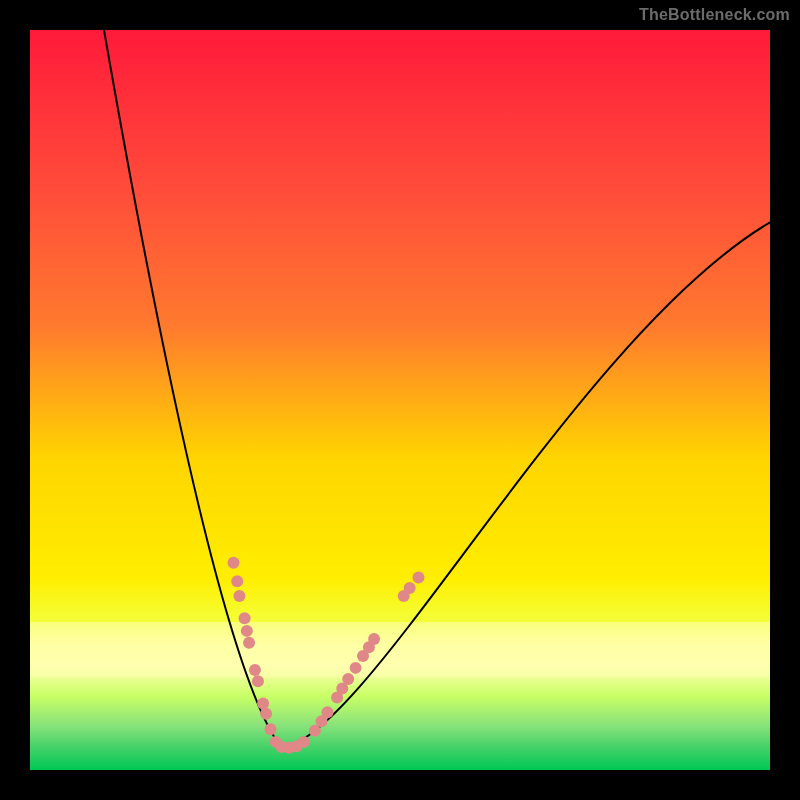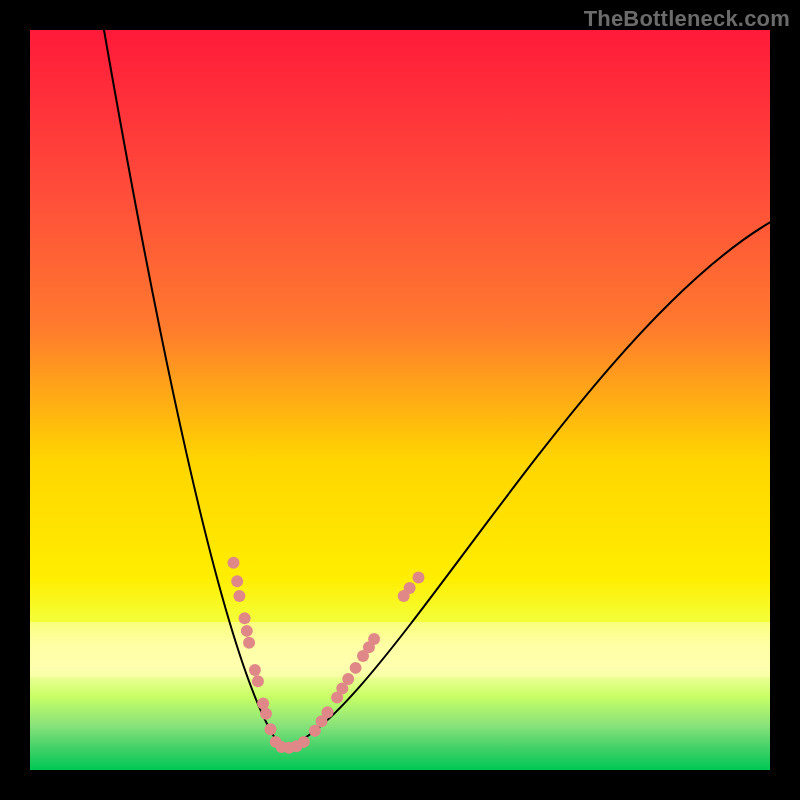--- a/index.html
+++ b/index.html
@@ -13,21 +13,21 @@
   }
   .stage {
     position: relative;
     width: 800px;
     height: 800px;
   }
   .watermark {
     position: absolute;
     top: 6px;
     right: 10px;
-    font-size: 22px;
+    font-size: 16px;
     font-weight: 600;
     color: #6b6b6b;
     letter-spacing: 0.2px;
     user-select: none;
   }
   .plot-wrap {
     position: absolute;
     left: 30px;
     top: 30px;
     width: 740px;

